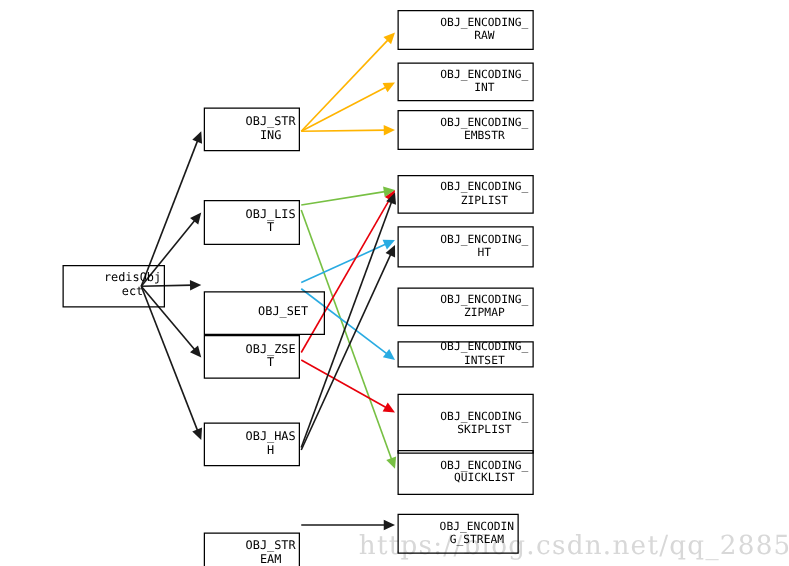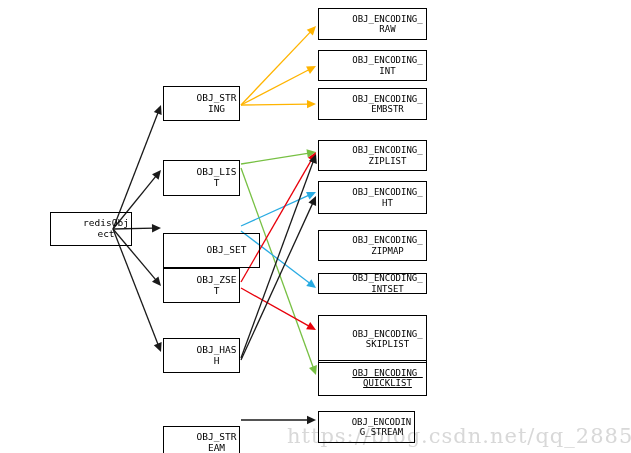--- a/index.html
+++ b/index.html
@@ -176,19 +176,19 @@
     </div>
     <div class="node node-enc" style="left: 318px; top: 230px; width: 109px; height: 31px; border-color: rgb(0, 0, 0);">
       <span>OBJ_ENCODING_ZIPMAP</span>
     </div>
     <div class="node node-enc" style="left: 318px; top: 273px; width: 109px; height: 21px; border-color: rgb(0, 0, 0);">
       <span>OBJ_ENCODING_INTSET</span>
     </div>
     <div class="node node-enc" style="left: 318px; top: 315px; width: 109px; height: 48px; border-color: rgb(0, 0, 0);">
       <span>OBJ_ENCODING_SKIPLIST</span>
     </div>
-    <div class="node node-enc" style="left: 318px; top: 360px; width: 109px; height: 36px; border-color: rgb(0, 0, 0); text-decoration: underline;">
+    <div class="node node-enc" style="left: 318px; top: 360px; width: 109px; height: 36px; border-color: rgb(0, 0, 0);">
       <span>OBJ_ENCODING_QUICKLIST</span>
     </div>
     <div class="node node-enc" style="left: 318px; top: 411px; width: 97px; height: 32px; border-color: rgb(0, 0, 0);">
       <span>OBJ_ENCODING_STREAM</span>
     </div>
   </div>
 
 </body></html>

